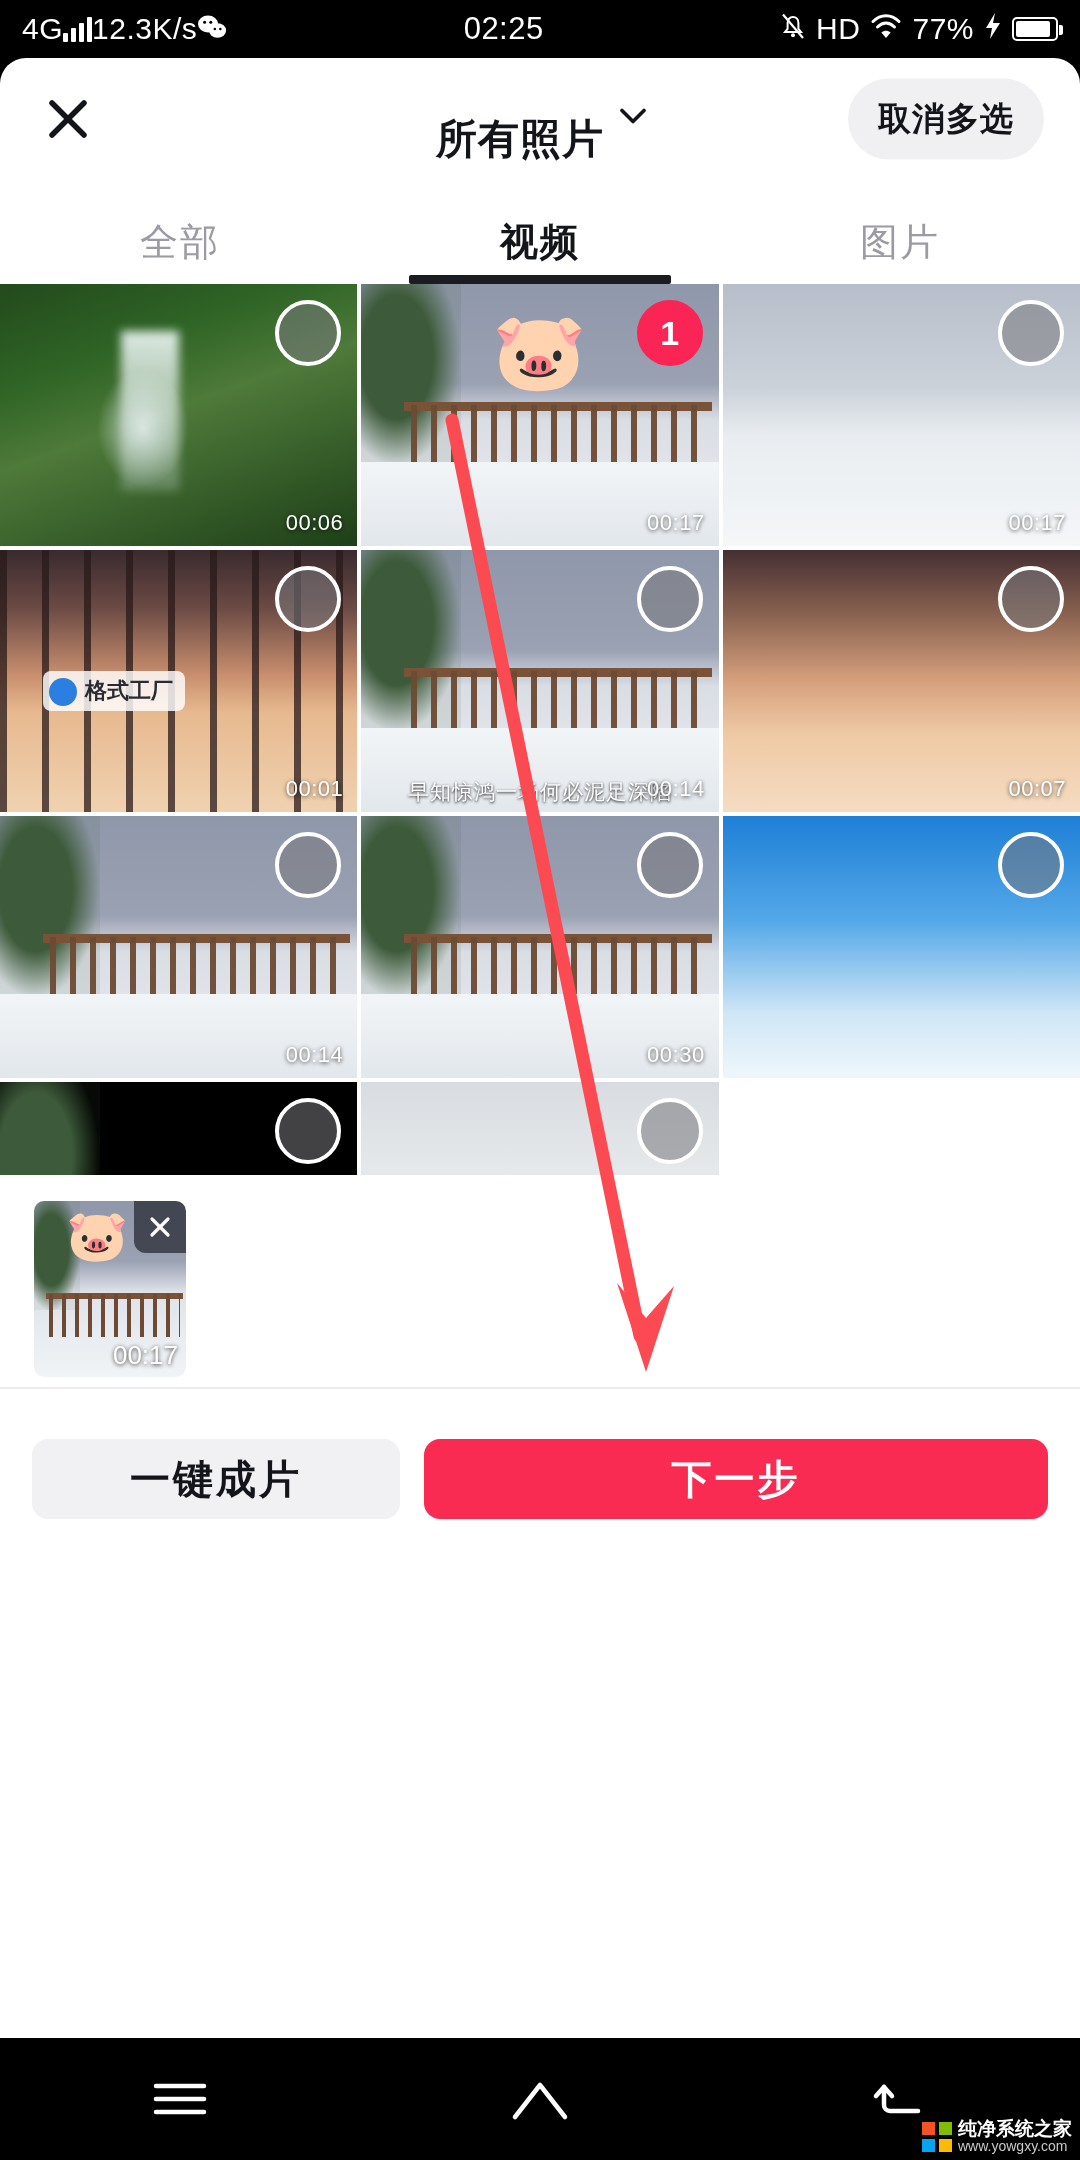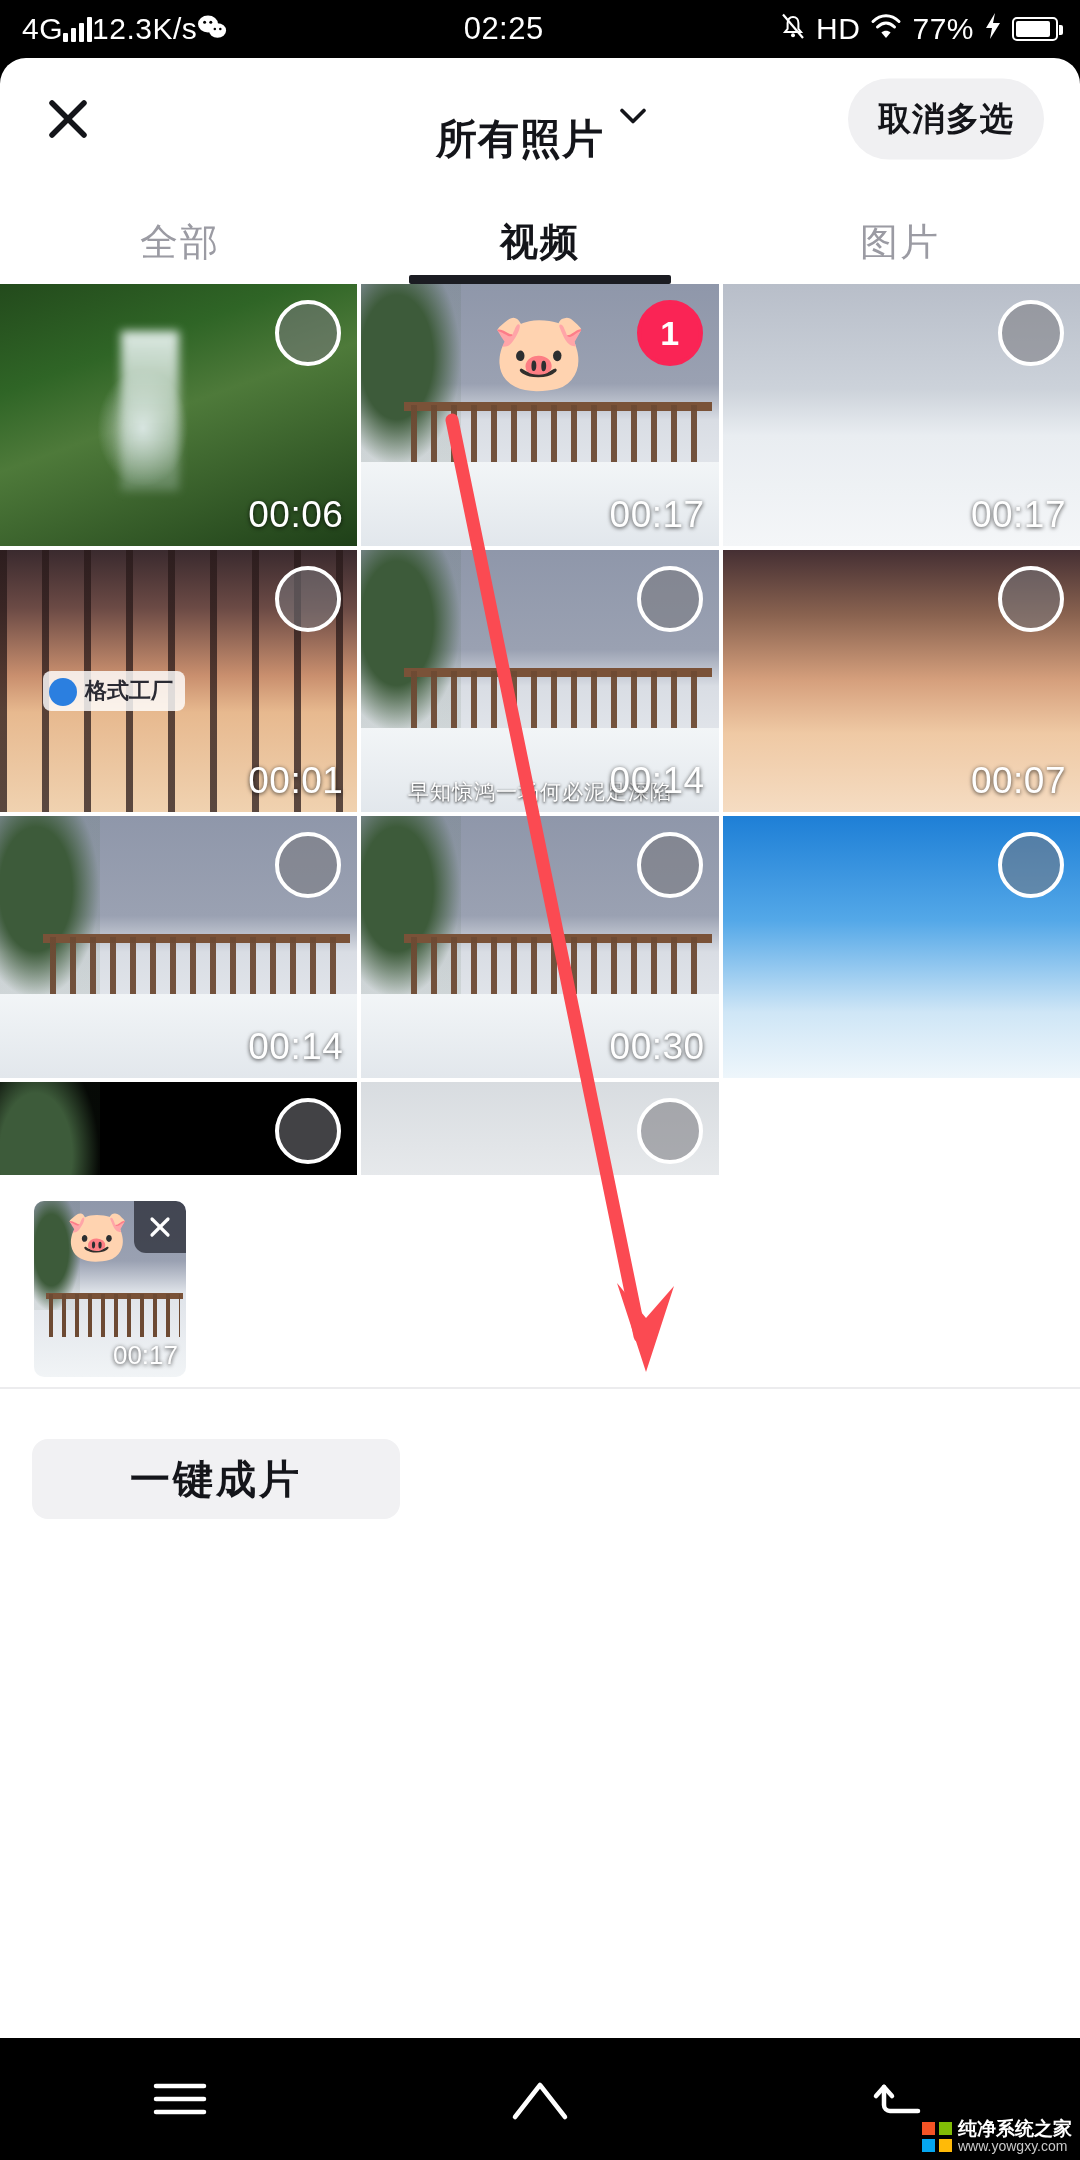--- a/index.html
+++ b/index.html
@@ -80,21 +80,21 @@
   
   .grid{
     display:grid; grid-template-columns:repeat(3,1fr); gap:4px;
     background:#fff; height:891px; overflow:hidden;
   }
   .cell{
     position:relative; height:262px; overflow:hidden; background:#111;
   }
   .cell .thumb{ position:absolute; inset:0; }
   .dur{
-    position:absolute; right:14px; bottom:10px; color:#fff; font-size:37px;
+    position:absolute; right:14px; bottom:10px; color:#fff; font-size:22px;
     text-shadow:0 1px 4px rgba(0,0,0,.75); letter-spacing:.5px; font-weight:400;
   }
   .sel{
     position:absolute; right:16px; top:16px; width:66px; height:66px;
     border-radius:50%; border:4px solid #fff; background:rgba(120,120,125,.55);
     box-sizing:border-box;
   }
   .sel.num{
     background:#fa2455; border-color:#fa2455; color:#fff;
     display:flex; align-items:center; justify-content:center;
@@ -415,20 +415,21 @@
             <line x1="21" y1="5" x2="5" y2="21" stroke="#fff" stroke-width="3.2" stroke-linecap="round"></line>
           </svg>
       </div>
     </div>
   </div>
 
   <div class="divider"></div>
 
   <div class="bottombar">
     <button class="btn btn-ghost">一键成片</button>
+    <button class="btn btn-primary">下一步</button>
   </div>
 </div>
 
 <div class="navbar">
   <div class="nav-ico">
     <svg width="60" height="42" viewBox="0 0 60 42">
         <line x1="6" y1="8" x2="54" y2="8" stroke="#fff" stroke-width="4.5" stroke-linecap="round"></line>
         <line x1="6" y1="21" x2="54" y2="21" stroke="#fff" stroke-width="4.5" stroke-linecap="round"></line>
         <line x1="6" y1="34" x2="54" y2="34" stroke="#fff" stroke-width="4.5" stroke-linecap="round"></line>
       </svg>

